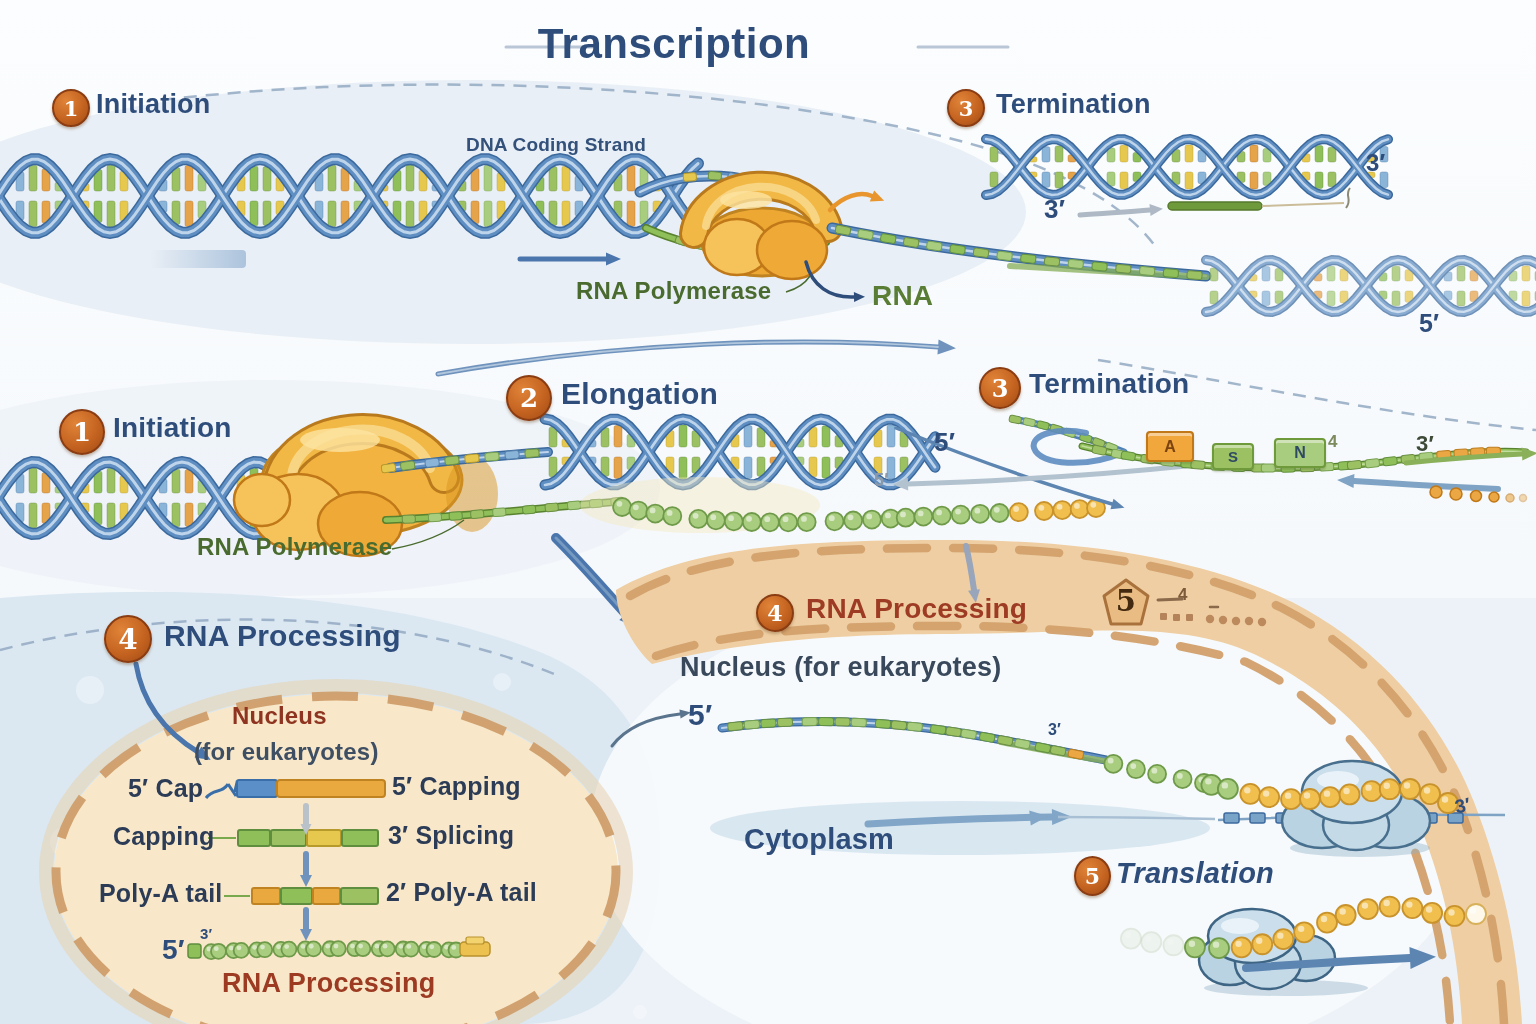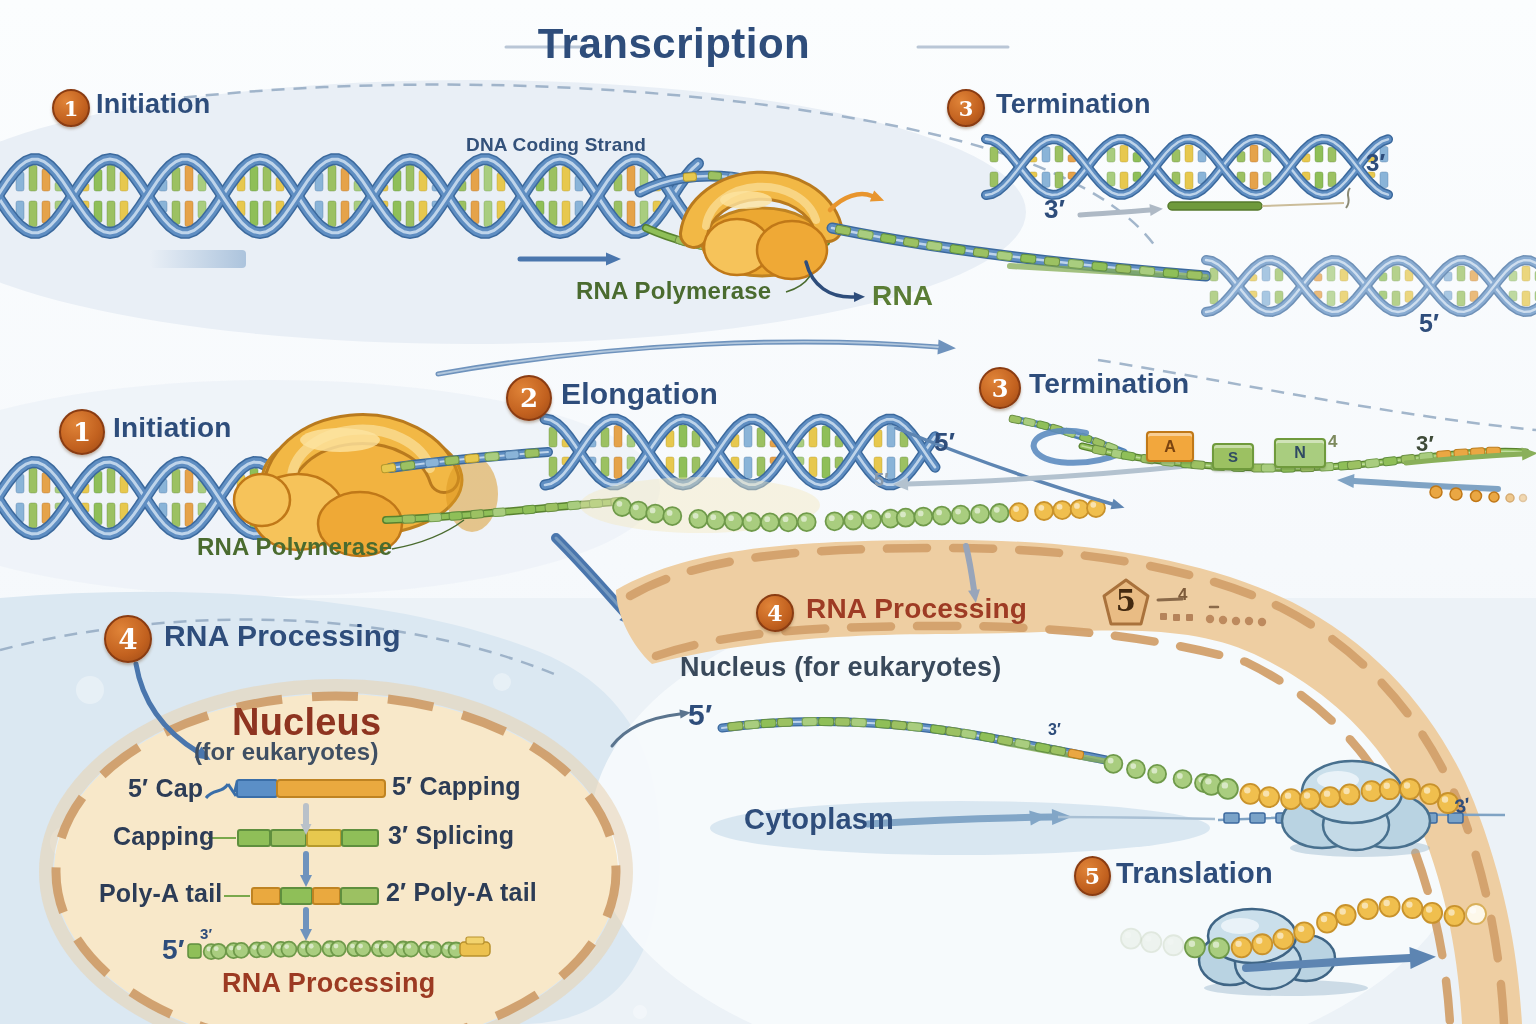--- a/index.html
+++ b/index.html
@@ -959,32 +959,32 @@
   <div class="lbl" style="left:1416px;top:432px;font-size:22px;color:#3e4a38;">3′</div>
 
   <div class="badge" style="left:756px;top:594px;width:34px;height:34px;font-size:22px;">4</div>
   <div class="lbl" style="left:806px;top:594px;font-size:28px;color:#9e3b24;">RNA Processing</div>
   <div class="lbl" style="left:1112px;top:586px;width:28px;text-align:center;font-size:29px;color:#43290f;font-family:'DejaVu Serif',serif;">5</div>
   <div class="lbl" style="left:1178px;top:586px;font-size:17px;color:#7d5b3a;">4</div>
 
   <div class="badge" style="left:104px;top:615px;width:44px;height:44px;font-size:28px;">4</div>
   <div class="lbl" style="left:164px;top:620px;font-size:30px;">RNA Processing</div>
 
-  <div class="lbl" style="left:232px;top:703px;font-size:38px;color:#8e3420;">Nucleus</div>
+  <div class="lbl" style="left:232px;top:703px;font-size:24px;color:#8e3420;">Nucleus</div>
   <div class="lbl" style="left:194px;top:739px;font-size:24px;color:#3f4f63;font-weight:600;">(for eukaryotes)</div>
   <div class="lbl" style="left:128px;top:775px;font-size:25px;color:#2c3c56;">5′ Cap</div>
   <div class="lbl" style="left:392px;top:773px;font-size:25px;color:#2c3c56;">5′ Capping</div>
   <div class="lbl" style="left:113px;top:823px;font-size:25px;color:#2c3c56;">Capping</div>
   <div class="lbl" style="left:388px;top:822px;font-size:25px;color:#2c3c56;">3′ Splicing</div>
   <div class="lbl" style="left:99px;top:880px;font-size:25px;color:#2c3c56;">Poly-A tail</div>
   <div class="lbl" style="left:386px;top:879px;font-size:25px;color:#2c3c56;">2′ Poly-A tail</div>
   <div class="lbl" style="left:162px;top:935px;font-size:28px;">5′</div>
   <div class="lbl" style="left:200px;top:926px;font-size:15px;">3′</div>
   <div class="lbl" style="left:222px;top:969px;font-size:27px;color:#9c3a22;">RNA Processing</div>
 
   <div class="lbl" style="left:680px;top:653px;font-size:27px;color:#39495b;">Nucleus (for eukaryotes)</div>
   <div class="lbl" style="left:688px;top:699px;font-size:30px;">5′</div>
   <div class="lbl" style="left:1048px;top:722px;font-size:16px;">3′</div>
-  <div class="lbl" style="left:744px;top:804px;font-size:29px;text-align:center;">Cytoplasm</div>
+  <div class="lbl" style="left:744px;top:824px;font-size:29px;text-align:center;">Cytoplasm</div>
   <div class="lbl" style="left:1455px;top:796px;font-size:19px;transform:rotate(-12deg);">3′</div>
   <div class="badge" style="left:1074px;top:856px;width:33px;height:36px;font-size:22px;">5</div>
-  <div class="lbl" style="left:1116px;top:858px;font-size:29px;">Translation</div>
+  <div class="lbl" style="left:1116px;top:858px;font-size:29px;font-style:italic;">Translation</div>
 </div>
 
 </body></html>

